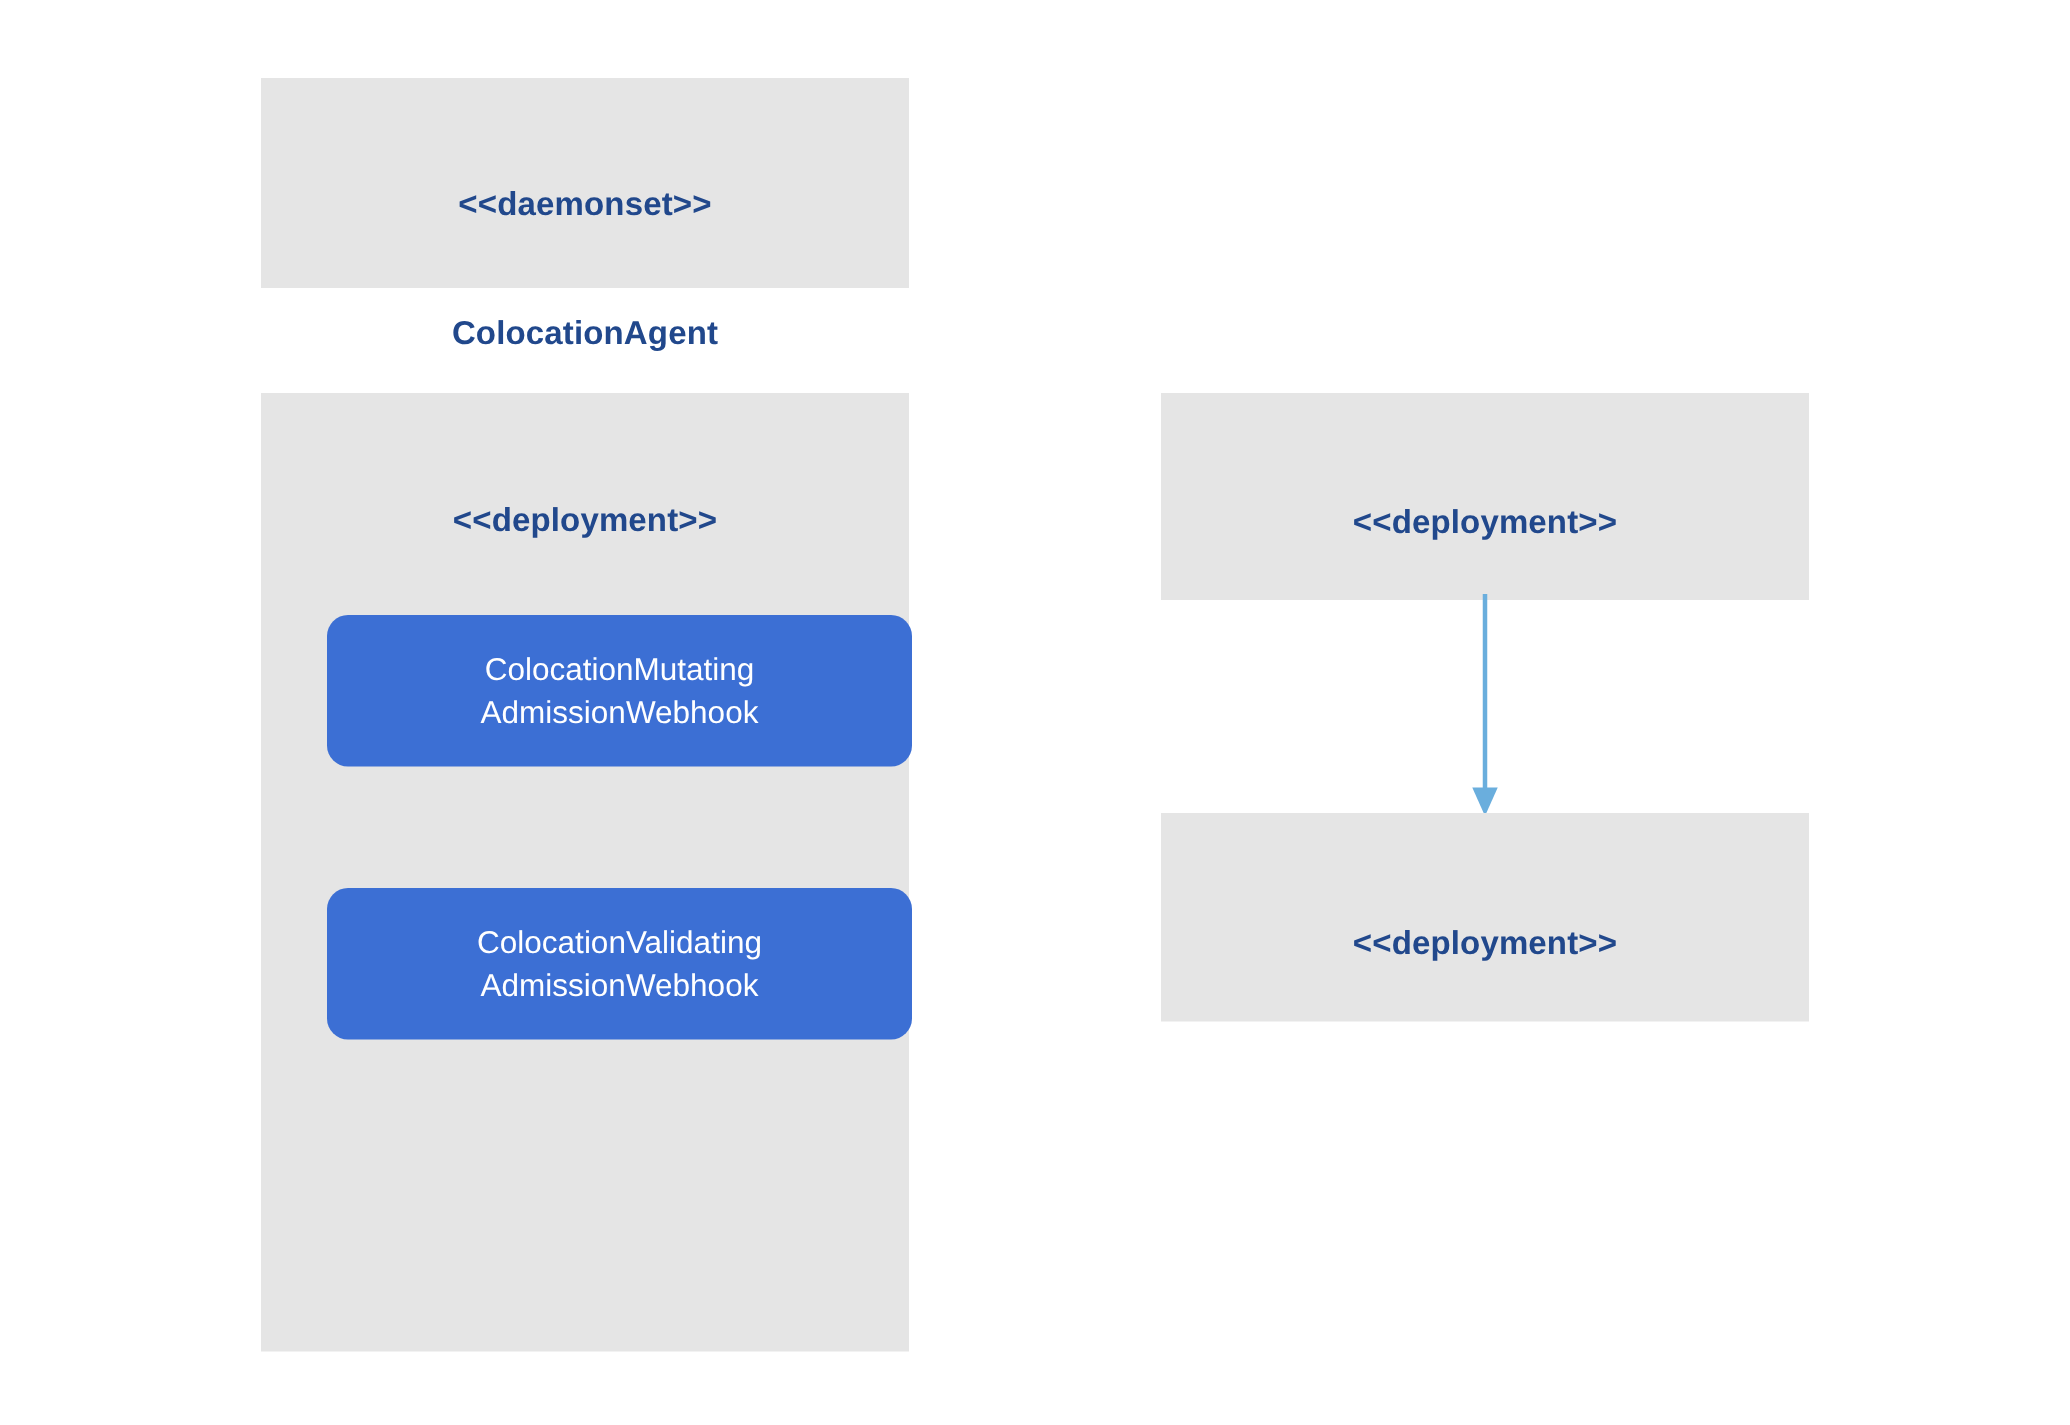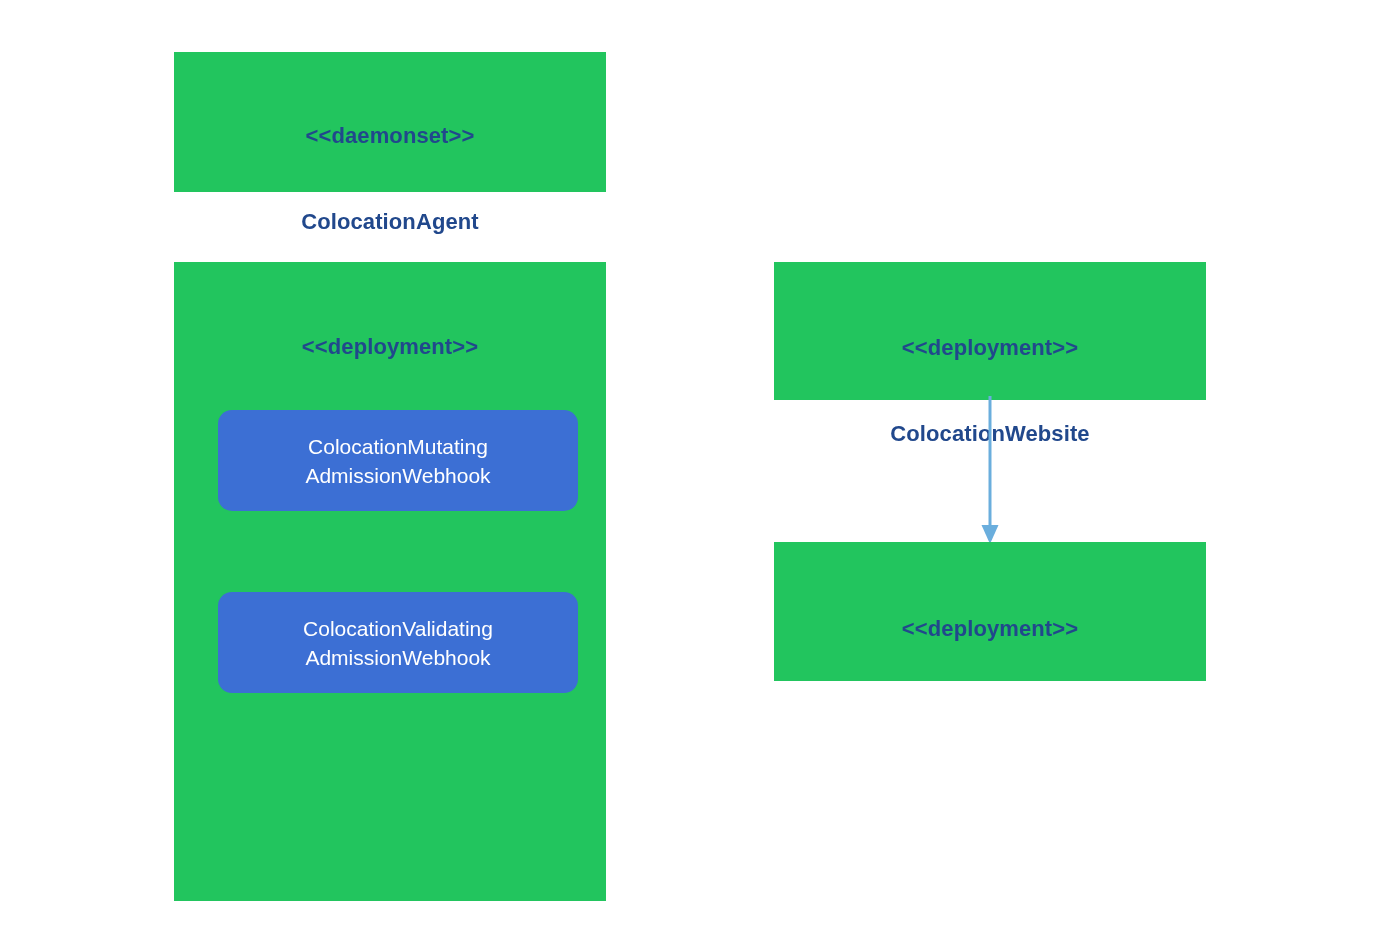--- a/index.html
+++ b/index.html
@@ -16,21 +16,21 @@
     position: relative;
     width: 1380px;
     height: 950px;
     background: #ffffff;
     overflow: hidden;
   }
 
   
   .node {
     position: absolute;
-    background: #22c55e;
+    background: #e5e5e5;
     box-sizing: border-box;
   }
   .node-label {
     position: absolute;
     left: 0;
     right: 0;
     text-align: center;
     color: #21488c;
     font-weight: bold;
     font-size: 22px;
@@ -79,21 +79,21 @@
     top: 542px;
     width: 432px;
     height: 139px;
   }
   #service-node .node-label { top: 43px; }
 
   
   .component {
     position: absolute;
     left: 44px;
-    width: 360px;
+    width: 390px;
     height: 101px;
     background: #3c6fd4;
     border-radius: 14px;
     display: flex;
     align-items: center;
     justify-content: center;
   }
   .component-label {
     color: #ffffff;
     font-size: 21px;
@@ -141,21 +141,20 @@
     <div class="component" id="component-1">
       <span class="component-label">ColocationValidating
 AdmissionWebhook</span>
     </div>
 
   </div>
 
   <div class="node" id="website-node">
     <div class="node-label">
       <span class="stereotype">&lt;&lt;deployment&gt;&gt;</span>
-      <span class="nodename">ColocationWebsite</span>
     </div>
   </div>
 
   <svg id="edge-website-service" viewBox="0 0 60 152">
     <line x1="30" y1="0" x2="30" y2="136" stroke="#6aaedd" stroke-width="3"></line>
     <polygon points="30,148 21.5,129 38.5,129" fill="#6aaedd"></polygon>
   </svg>
 
   <div class="node" id="service-node">
     <div class="node-label">

